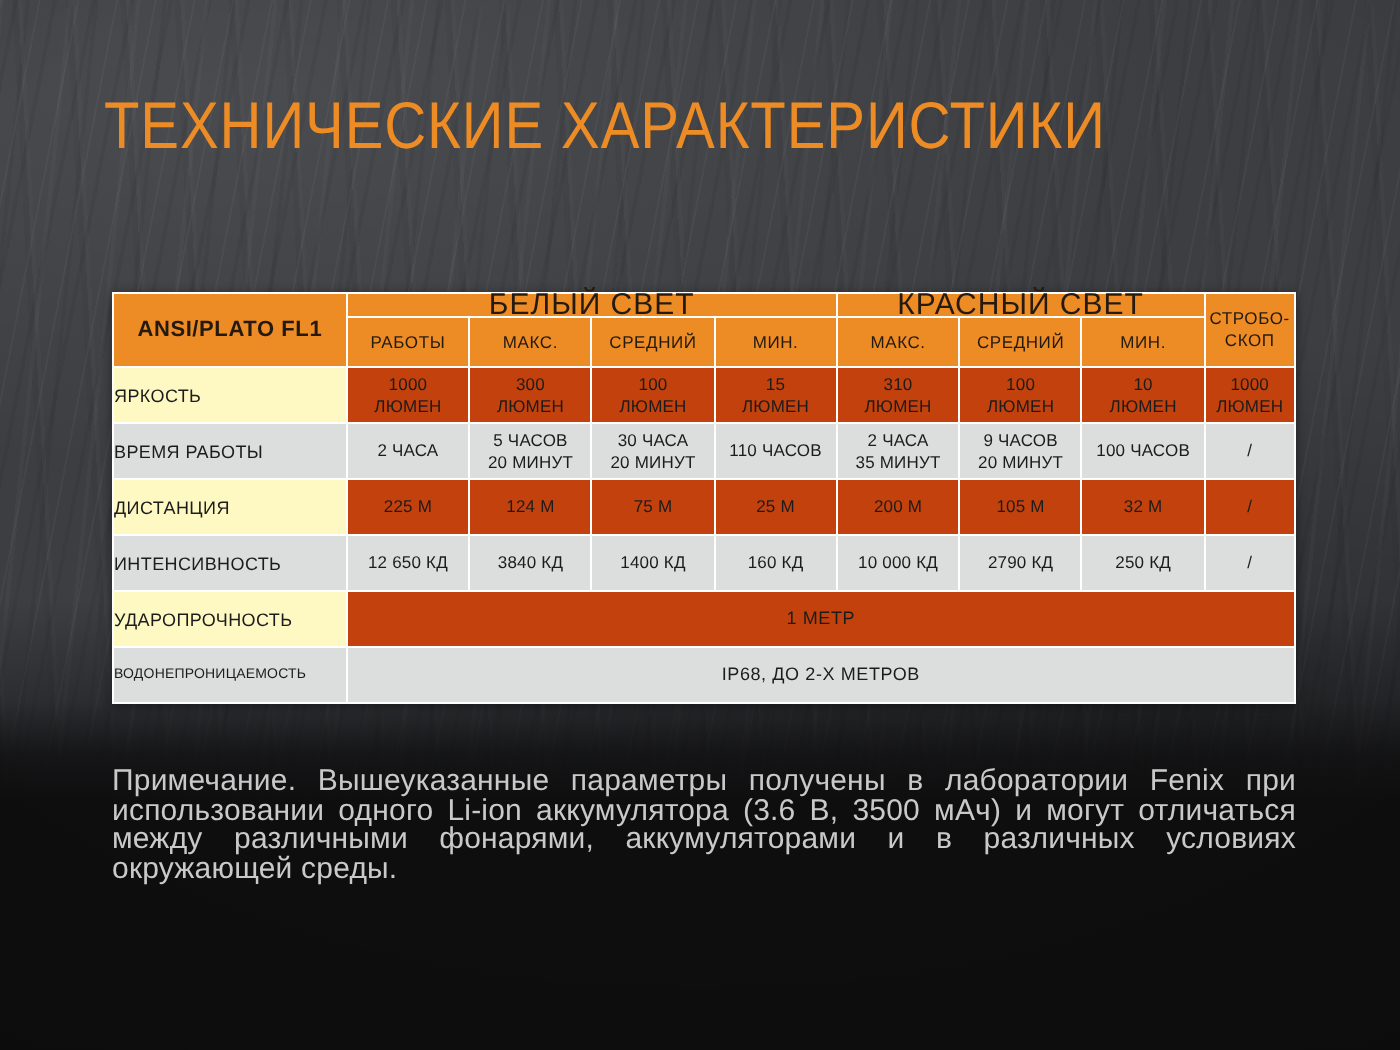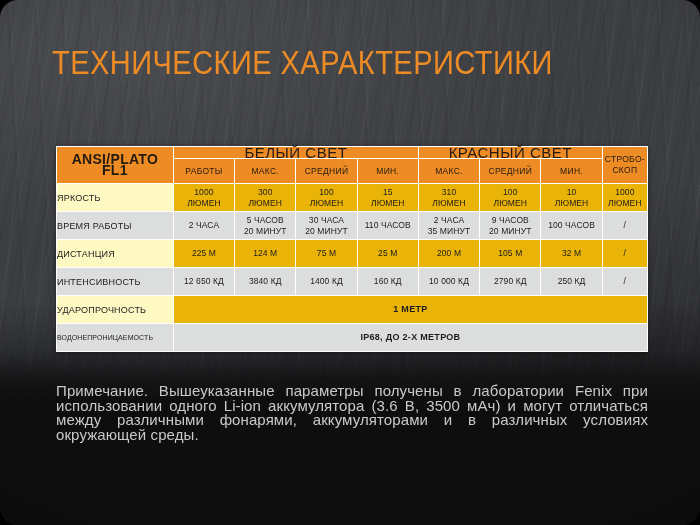--- a/index.html
+++ b/index.html
@@ -7,21 +7,20 @@
     padding: 0;
     background: #000;
   }
   #slide {
     position: relative;
     width: 700px;
     height: 525px;
     overflow: hidden;
     font-family: "Liberation Sans", sans-serif;
     background-color: #111113;
-    border-radius: 18px;
   }
 
   
   .bg-base {
     position: absolute;
     inset: 0;
     background: #0e0e0f;
   }
   .bg-slate {
     position: absolute;
@@ -116,21 +115,21 @@
     background: #ED8B25;
     color: #241a10;
     font-size: 8.5px;
     font-weight: 700;
     text-align: center;
     letter-spacing: 0.2px;
     line-height: 11px;
     border-color: #f4ad63;
   }
   .hd-ansi {
-    font-size: 14px;
+    font-size: 11px;
     letter-spacing: 0.3px;
   }
   .hd-group {
     font-size: 15px;
     font-weight: 400;
     letter-spacing: 0.5px;
   }
   .hd-sub {
     font-size: 8.5px;
     font-weight: 400;
@@ -150,33 +149,32 @@
     color: #1c1c1c;
     font-size: 9px;
     font-weight: 400;
     text-align: left;
     padding-left: 9px;
     letter-spacing: 0.2px;
     height: 27px;
   }
   .rl-small { font-size: 7px; letter-spacing: 0.1px; }
   .val {
-    background: #eab308;
+    background: #c2410c;
     color: #1c1c1c;
     font-size: 8.5px;
     text-align: center;
     line-height: 10.5px;
     letter-spacing: 0.1px;
     height: 27px;
   }
   .val.alt, .rl.alt { background: #dcdddd; }
   .val.span-all {
     font-size: 9px;
     letter-spacing: 0.3px;
-    font-weight: bold;
   }
   .two-line { white-space: pre-line; }
 
   
   .note {
     position: absolute;
     left: 56px;
     top: 384px;
     width: 592px;
     font-size: 15px;

